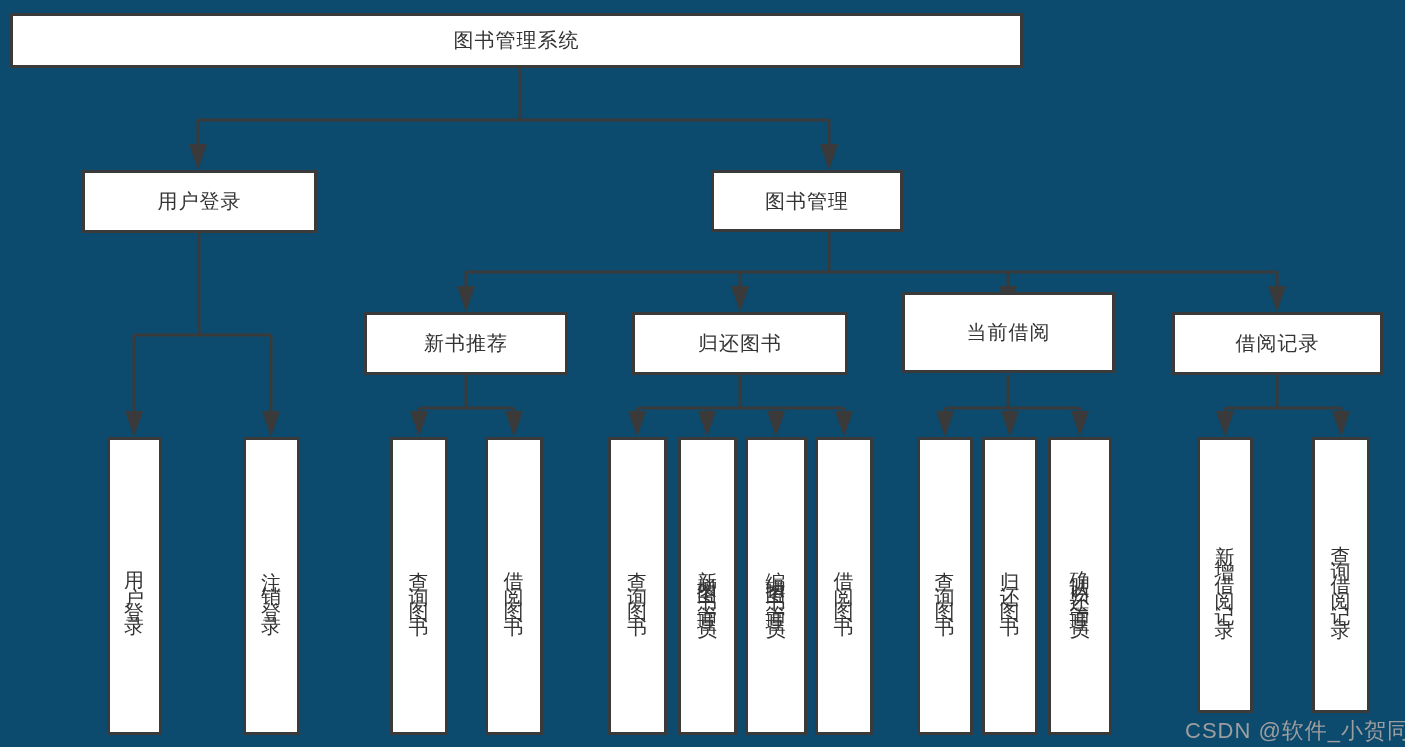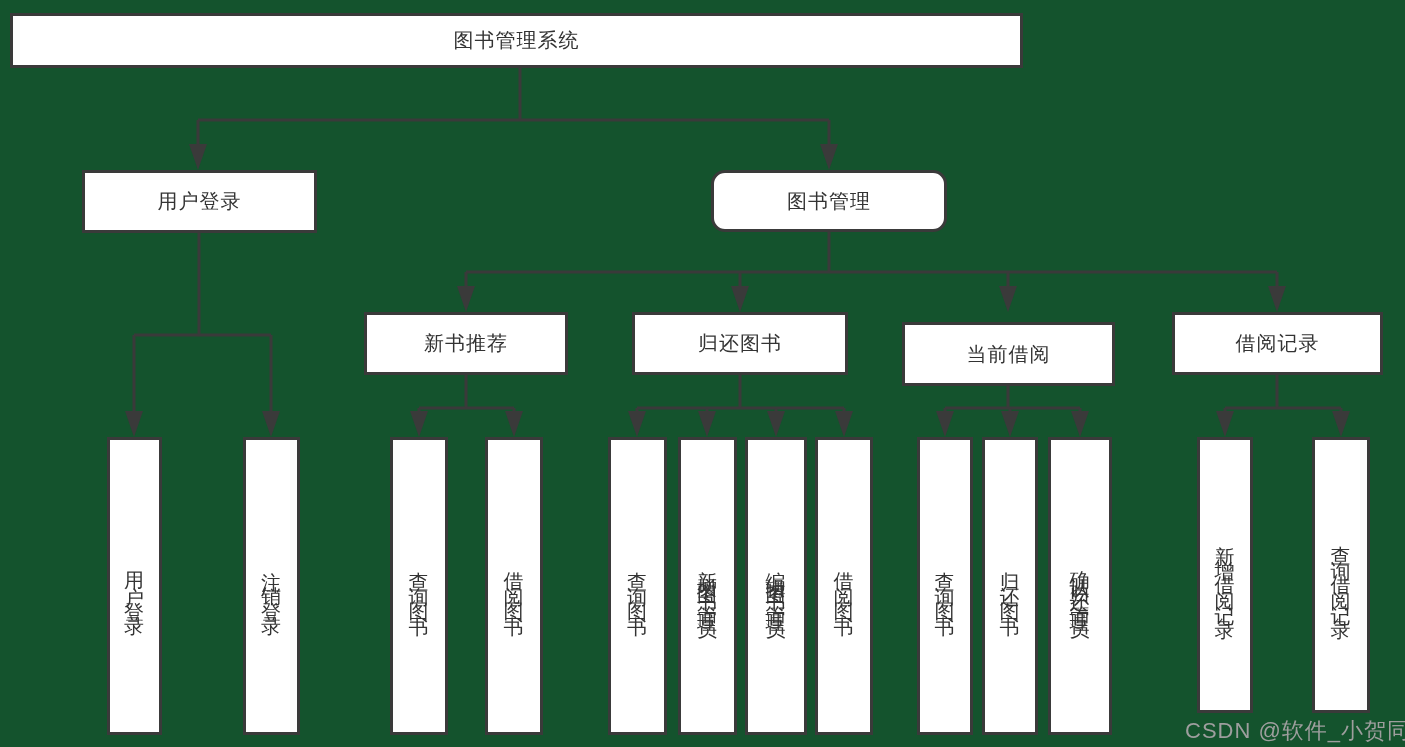--- a/index.html
+++ b/index.html
@@ -1,39 +1,39 @@
 <!DOCTYPE html>
 <html><head>
 <meta charset="utf-8">
 <style>
   html,body{margin:0;padding:0;background:#ffffff;}
   .canvas{
-    position:relative;width:1405px;height:747px;background:#14532d;overflow:hidden;
+    position:relative;width:1405px;height:747px;background:#0c4a6e;overflow:hidden;
     font-family:"Liberation Sans","DejaVu Sans",sans-serif;color:#333333;
   }
   .wires{position:absolute;left:0;top:0;}
   .wires path{stroke:#3a3a3a;stroke-width:3;fill:none;}
   .wires polygon{fill:#3a3a3a;stroke:none;}
   .hbox,.vbox{
     position:absolute;box-sizing:border-box;background:#ffffff;
     border:3px solid #3a3a3a;display:flex;align-items:center;justify-content:center;
   }
   .hbox{font-size:20px;letter-spacing:1px;}
   .vbox span{
     writing-mode:vertical-rl;text-orientation:mixed;
     font-size:20px;letter-spacing:15px;line-height:1;white-space:nowrap;
   }
   .vbox span.tight{letter-spacing:7px;}
   
   .b-root   {left:10px;  top:13px;  width:1013px;height:55px;}
   .b-login  {left:82px;  top:170px; width:235px; height:63px;}
-  .b-mgmt   {left:711px; top:170px; width:236px; height:62px;border-radius:14px;}
+  .b-mgmt   {left:711px; top:170px; width:192px; height:62px;}
   .b-rec    {left:364px; top:312px; width:204px; height:63px;}
   .b-borrow {left:632px; top:312px; width:216px; height:63px;}
-  .b-current{left:902px; top:322px; width:213px; height:64px;}
+  .b-current{left:902px; top:292px; width:213px; height:81px;}
   .b-records{left:1172px;top:312px; width:211px; height:63px;text-align:center;}
   
   .vbox{top:437px;height:298px;}
   .v1 {left:107px; width:55px;}
   .v2 {left:243px; width:57px;}
   .v3 {left:390px; width:58px;}
   .v4 {left:485px; width:58px;}
   .v5 {left:608px; width:59px;}
   .v6 {left:678px; width:59px;}
   .v7 {left:745px; width:62px;}

